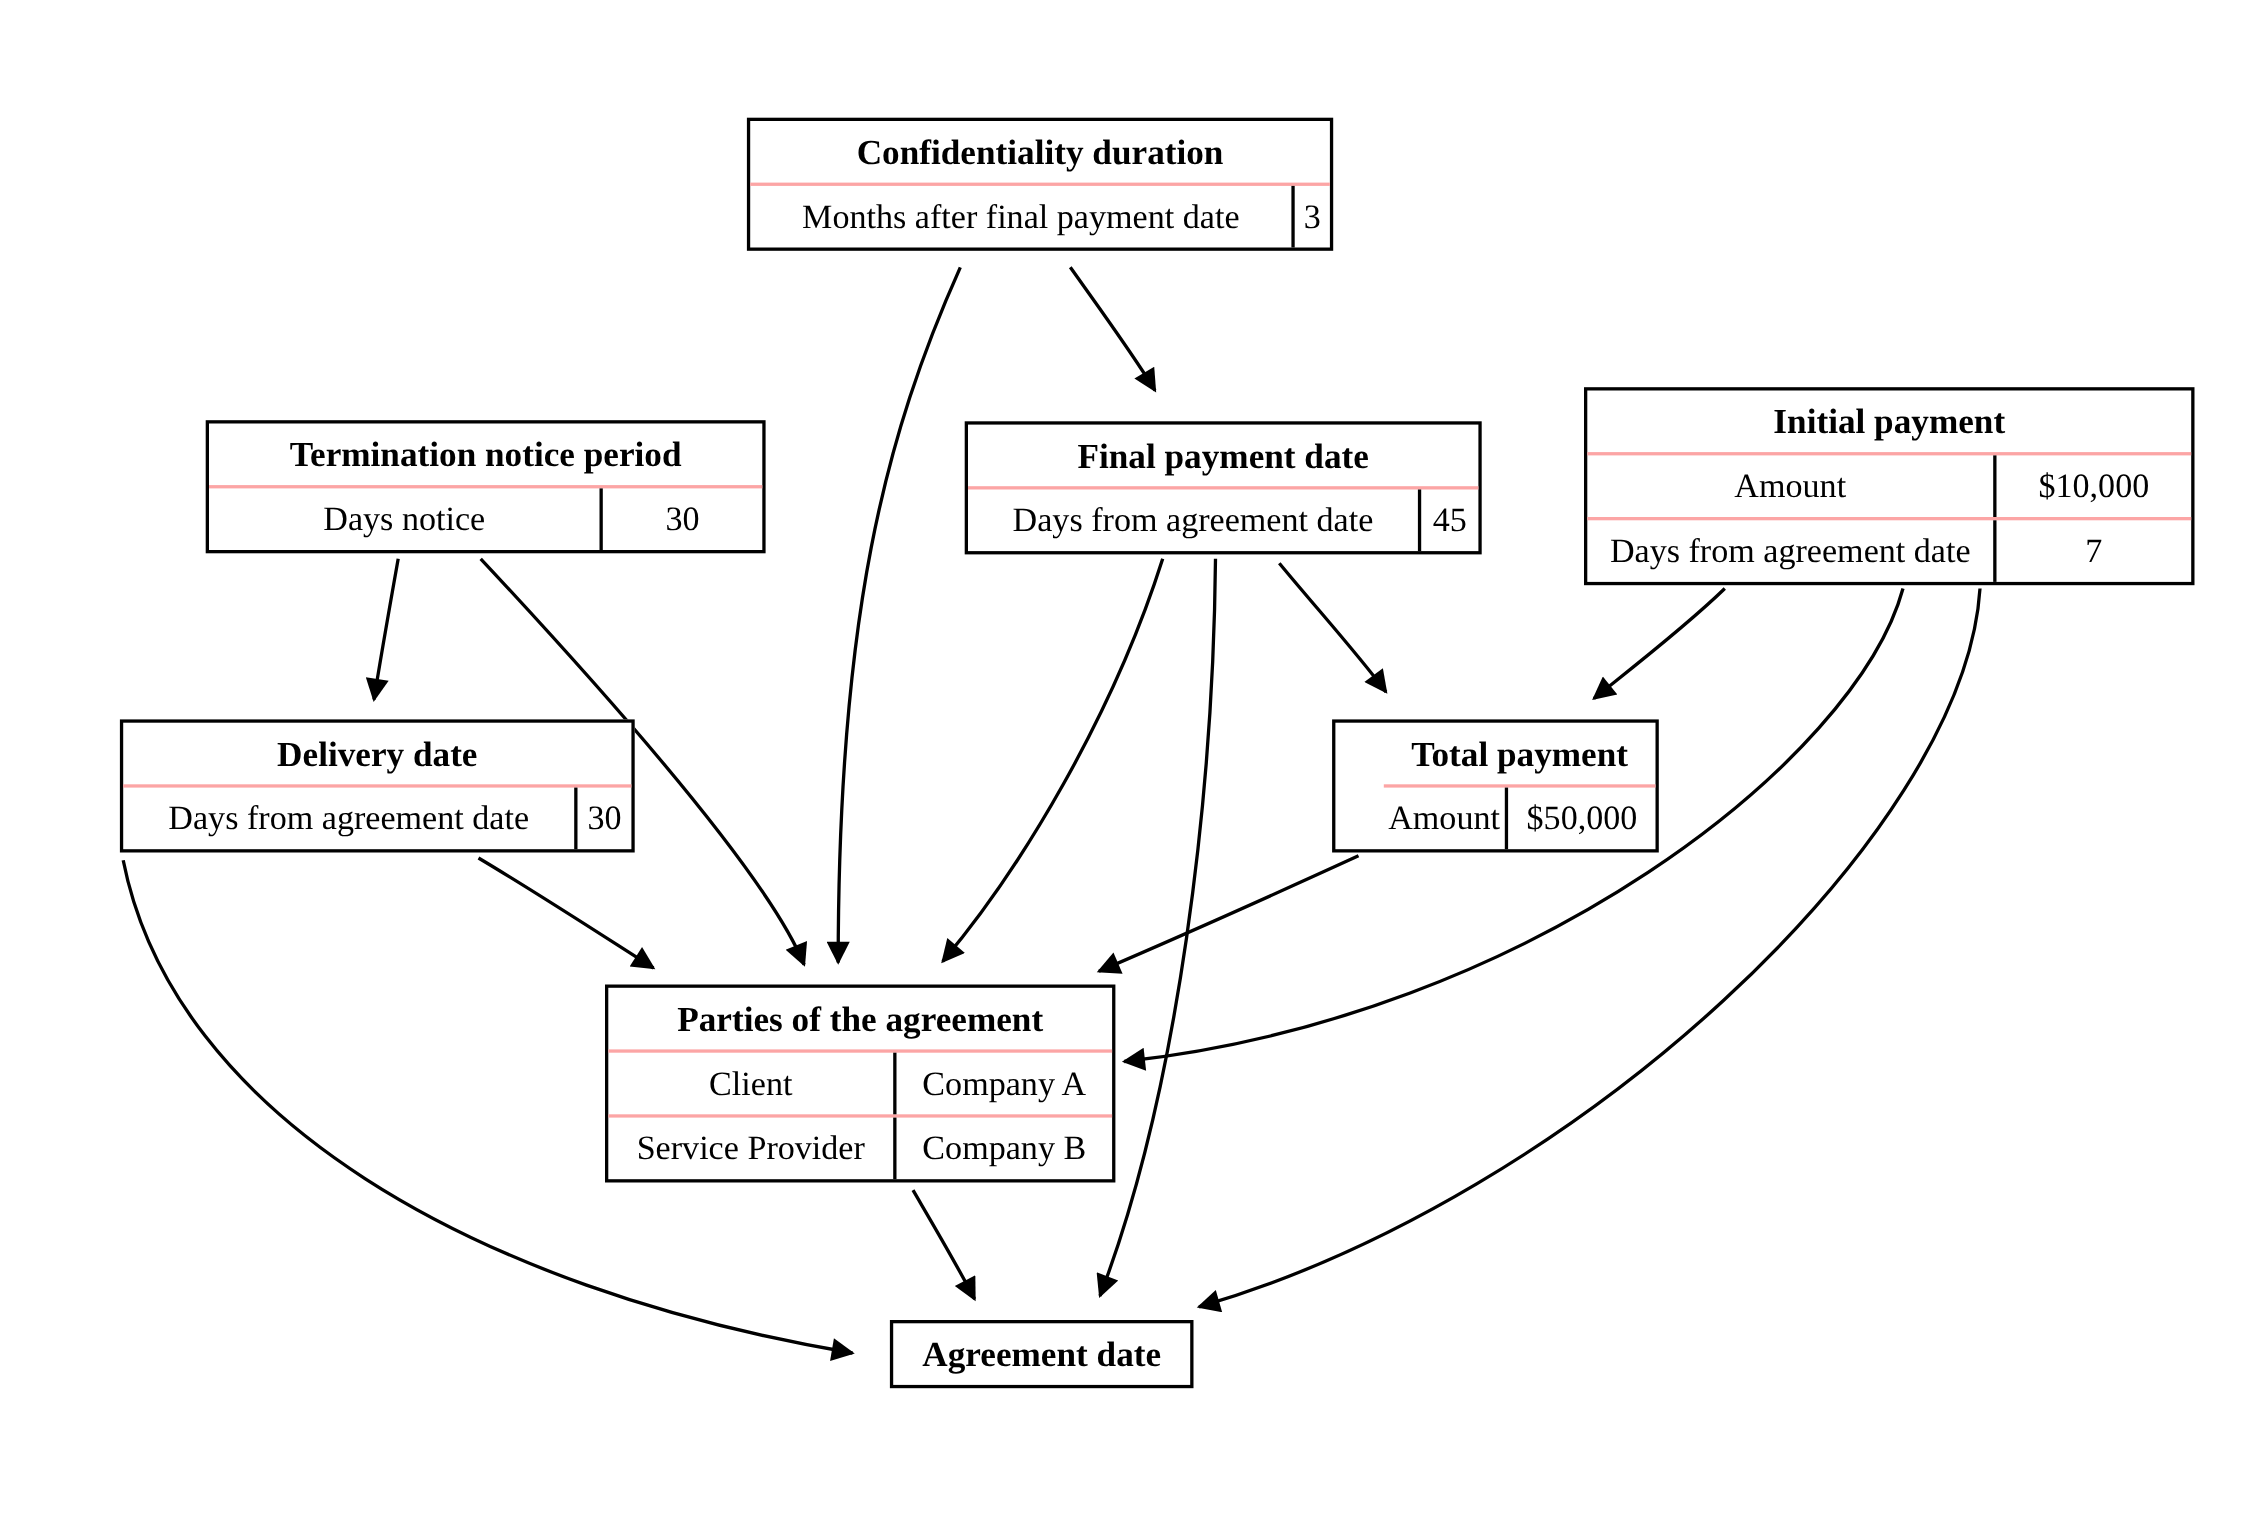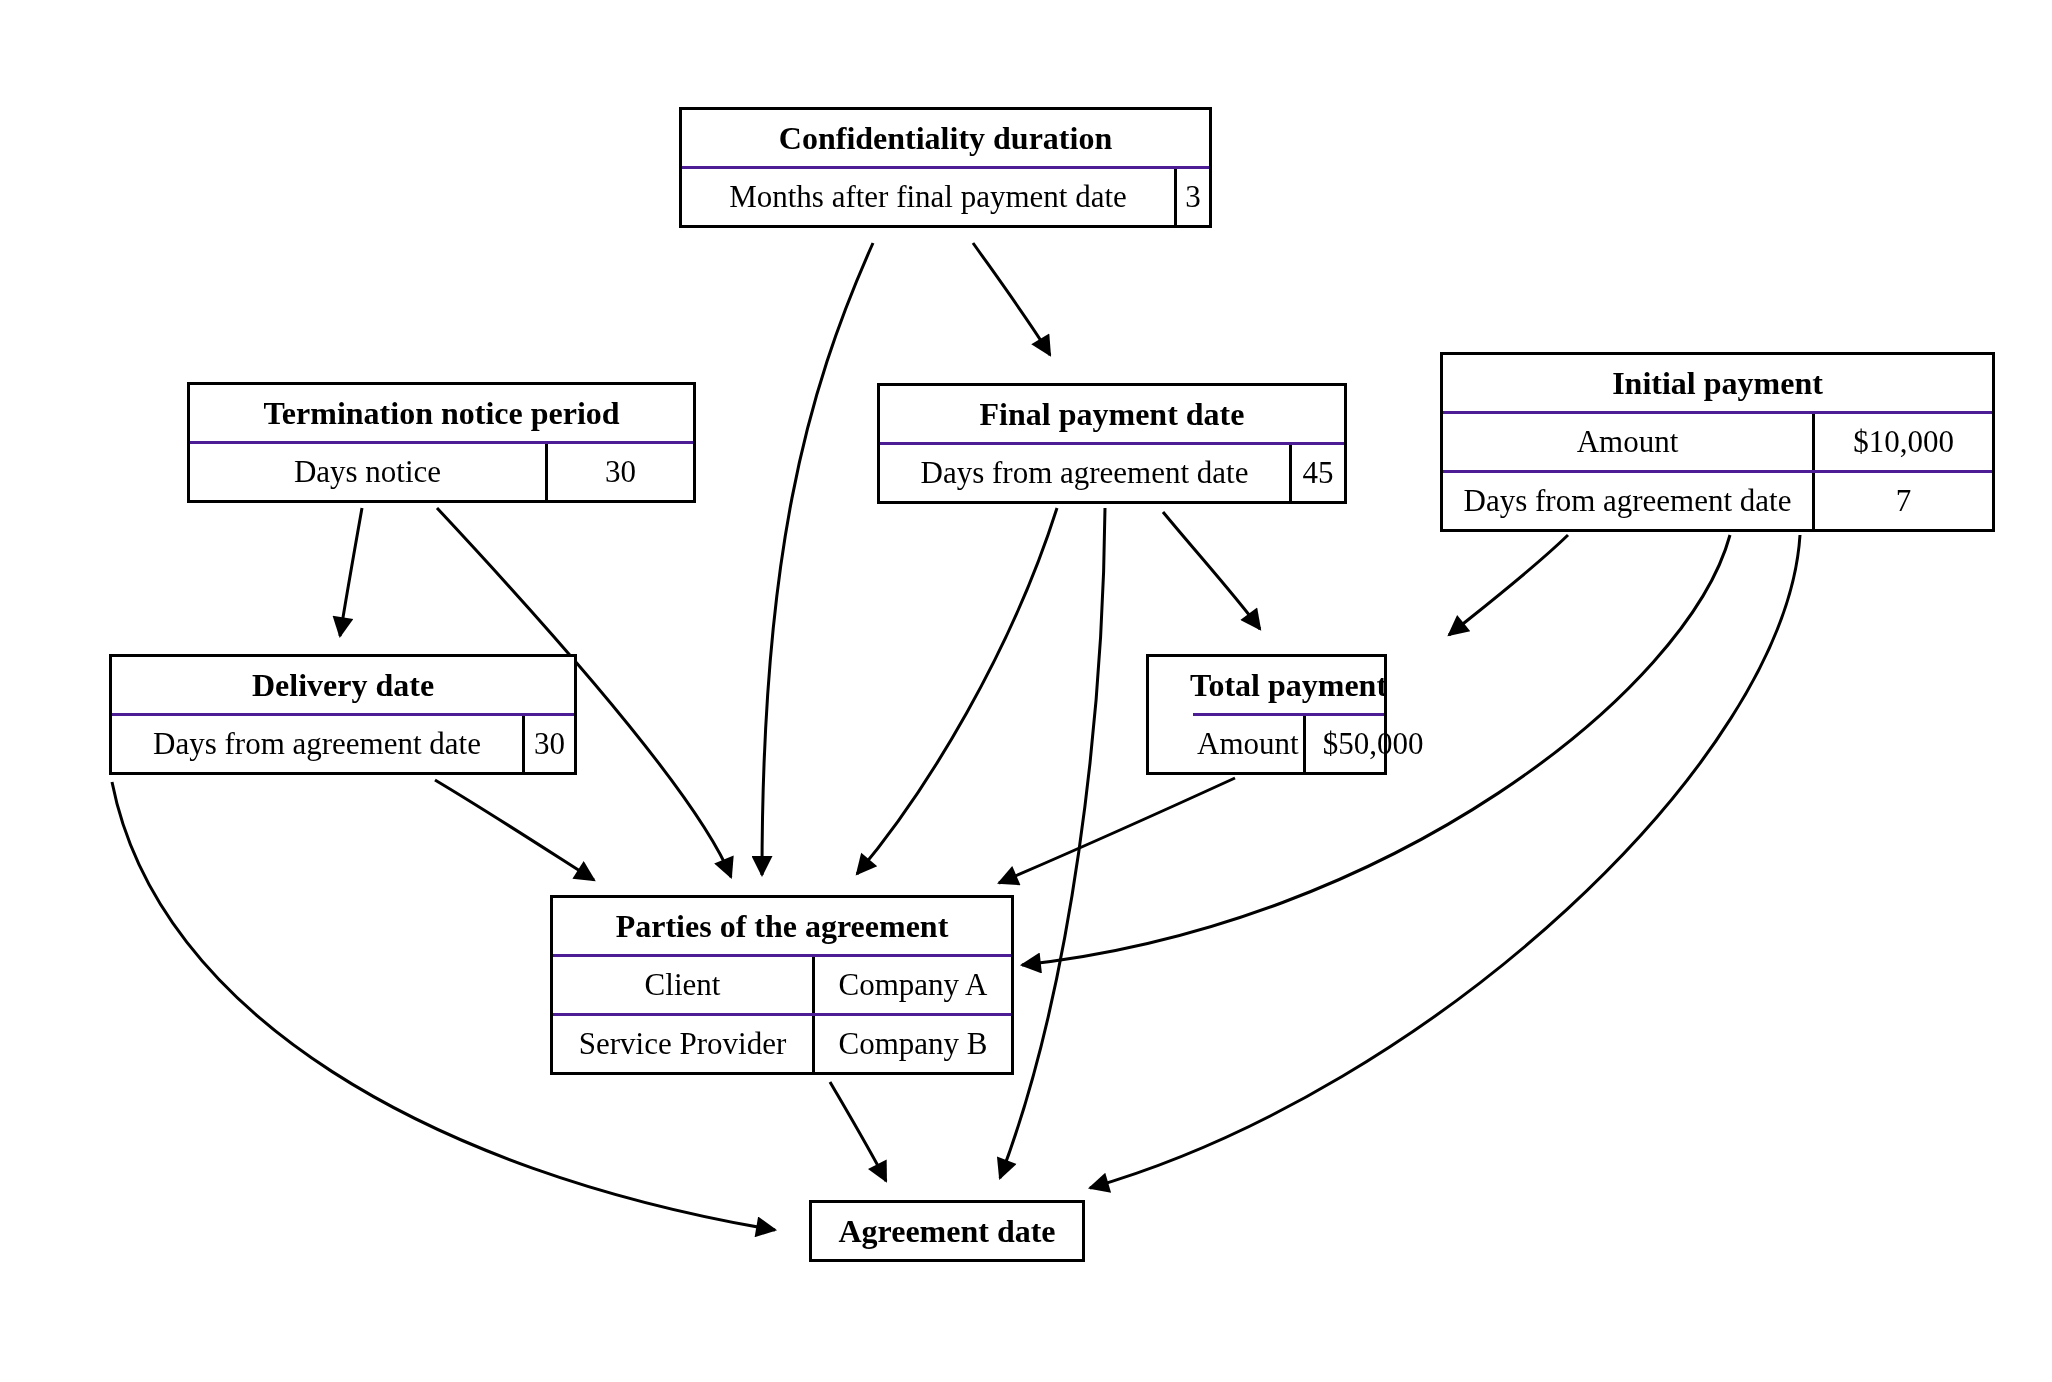--- a/index.html
+++ b/index.html
@@ -21,21 +21,21 @@
   }
   .title{
     height:56px;
     display:flex;align-items:center;justify-content:center;
     font-weight:bold;font-size:32px;
     white-space:nowrap;
   }
   .cellrow{
     height:56px;
     display:flex;
-    border-top:3px solid #4c1d95;
+    border-top:3px solid #fca5a5;
   }
   .cl{
     flex:1;
     display:flex;align-items:center;justify-content:center;
     font-size:31px;white-space:nowrap;
     padding:0 4px;
   }
   .cv{
     flex:none;
     border-left:3px solid #000;
@@ -109,21 +109,21 @@
   </div>
 
   <div class="node" style="left:97px;top:654px;width:468px;">
     <div class="title">Delivery date</div>
     <div class="cellrow">
       <div class="cl">Days from agreement date</div>
       <div class="cv" style="width:49px">30</div>
     </div>
   </div>
 
-  <div class="node" style="left:1134px;top:654px;width:241px;padding-left:44px;">
+  <div class="node" style="left:1199px;top:654px;width:297px;padding-left:44px;">
     <div class="title">Total payment</div>
     <div class="cellrow">
       <div class="cl">Amount</div>
       <div class="cv" style="width:135px">$50,000</div>
     </div>
   </div>
 
   <div class="node" style="left:538px;top:895px;width:464px;">
     <div class="title">Parties of the agreement</div>
     <div class="cellrow">

